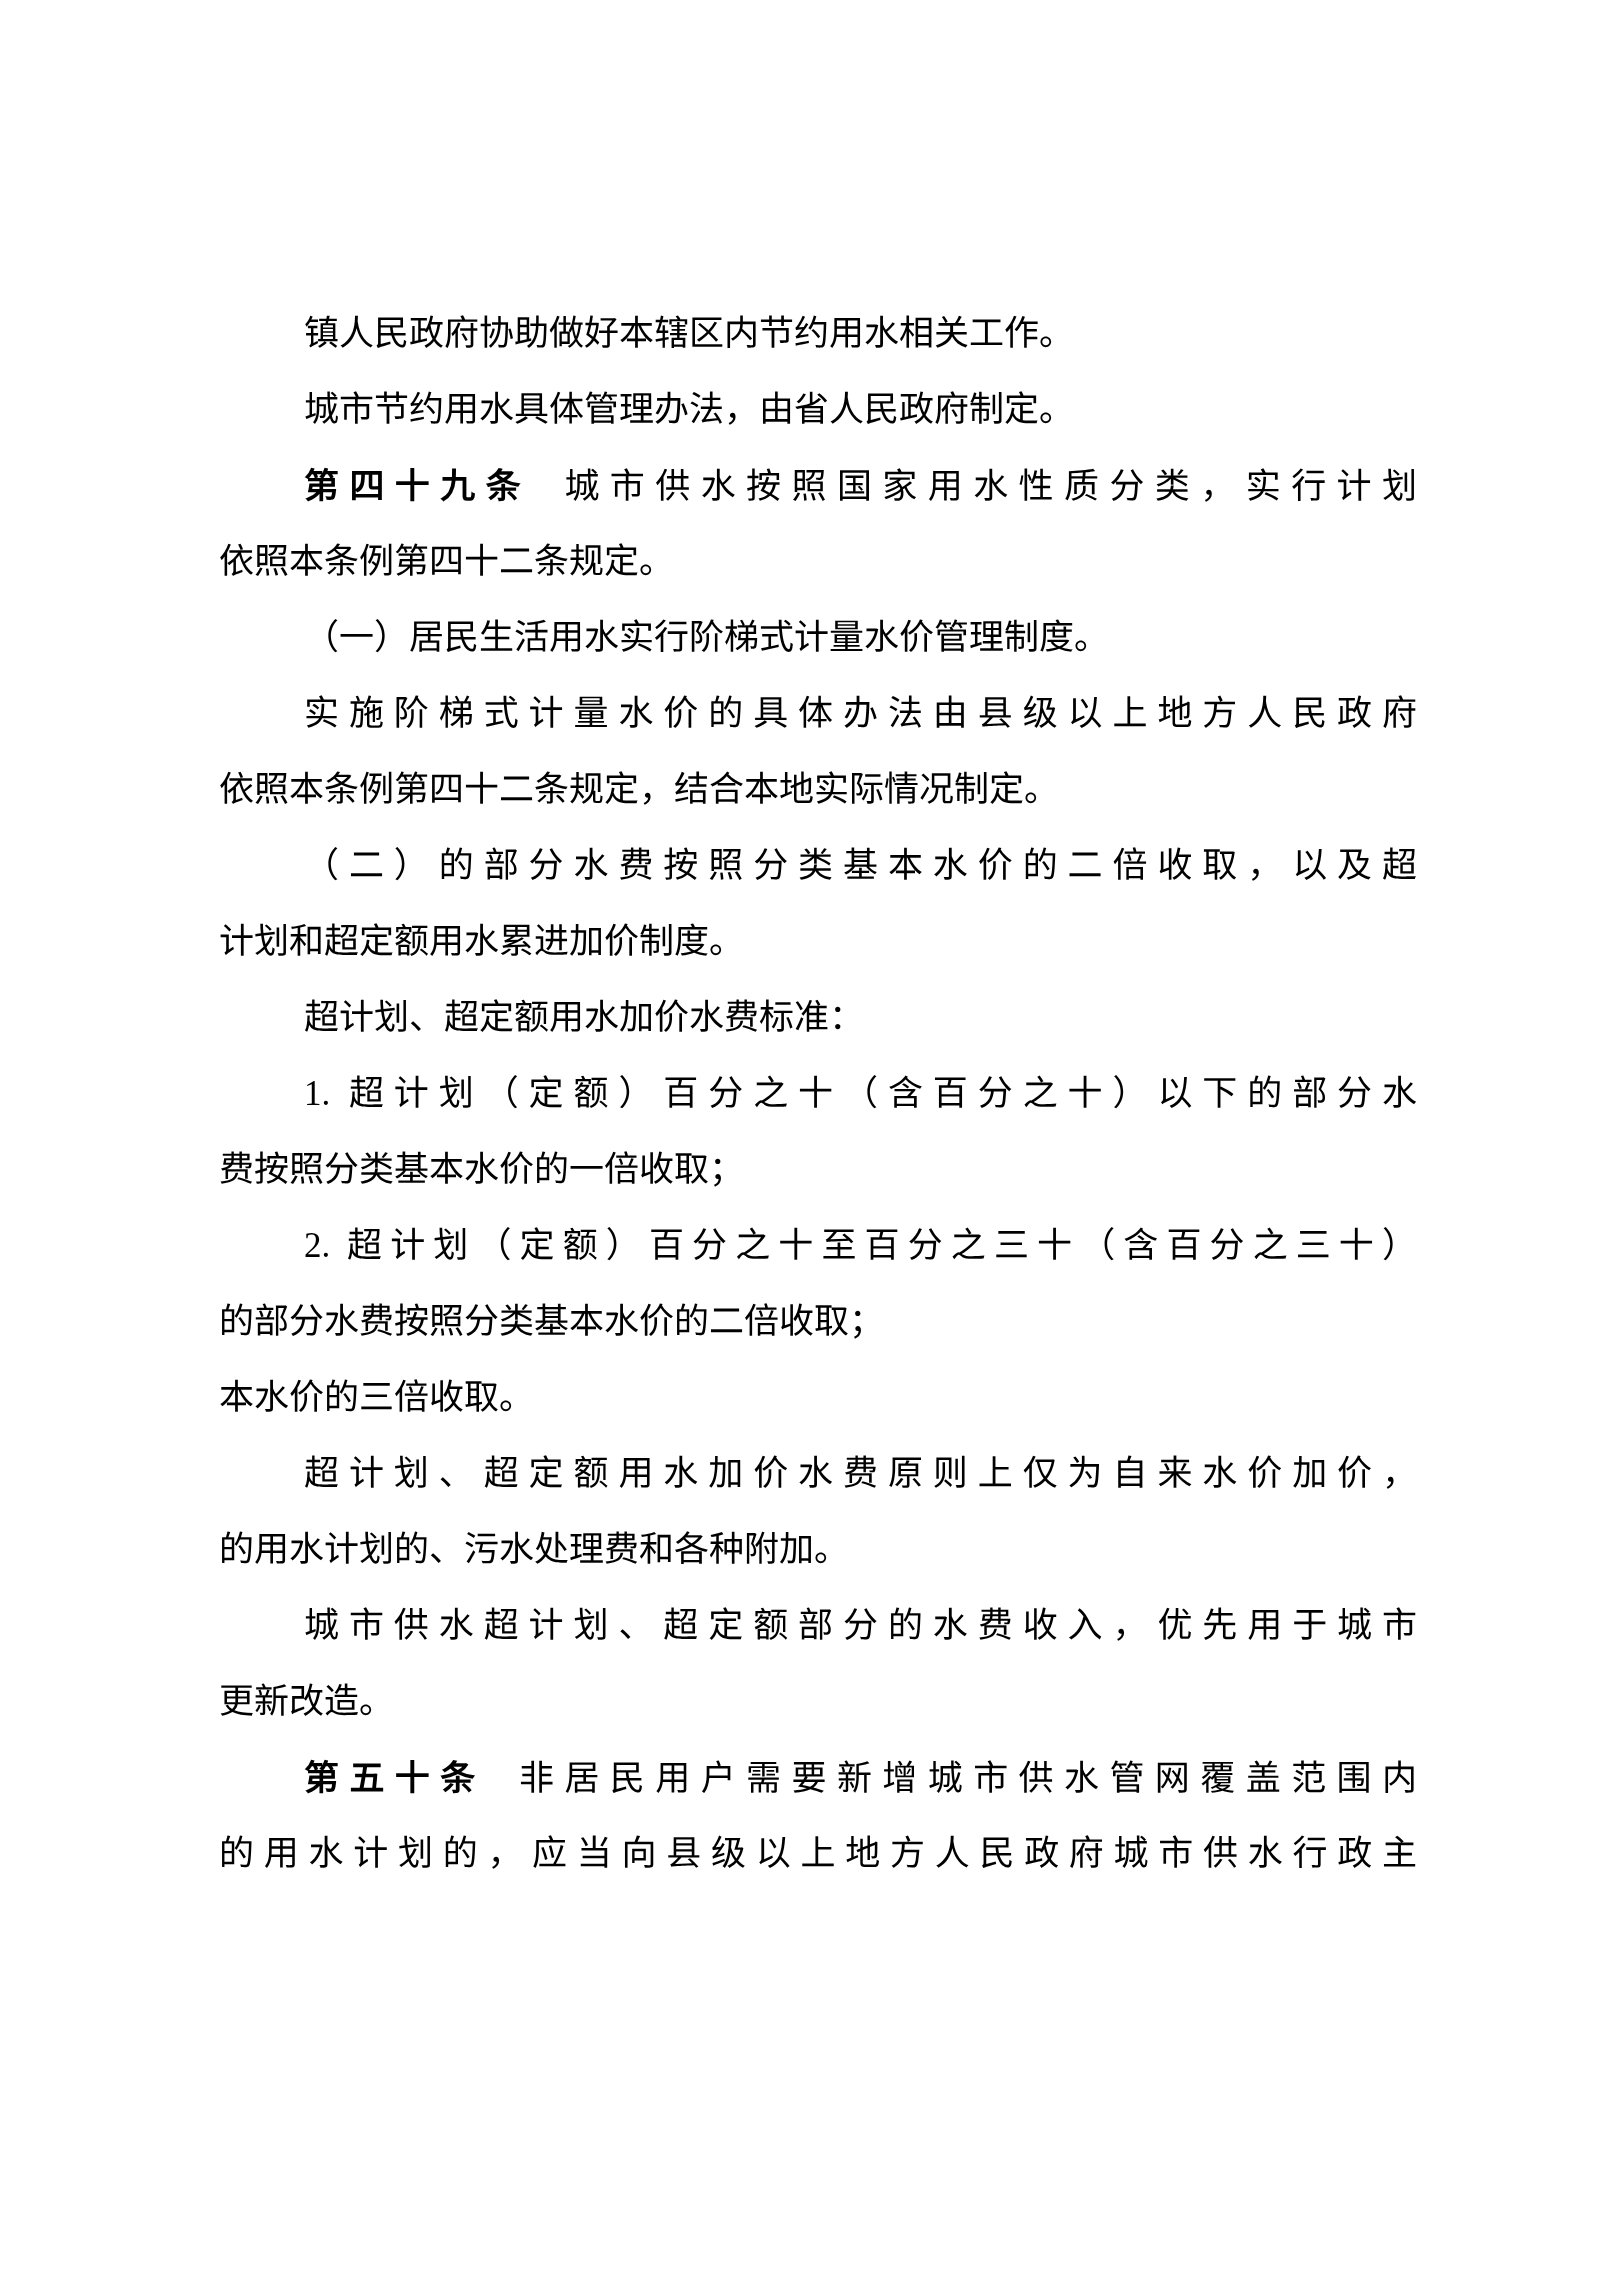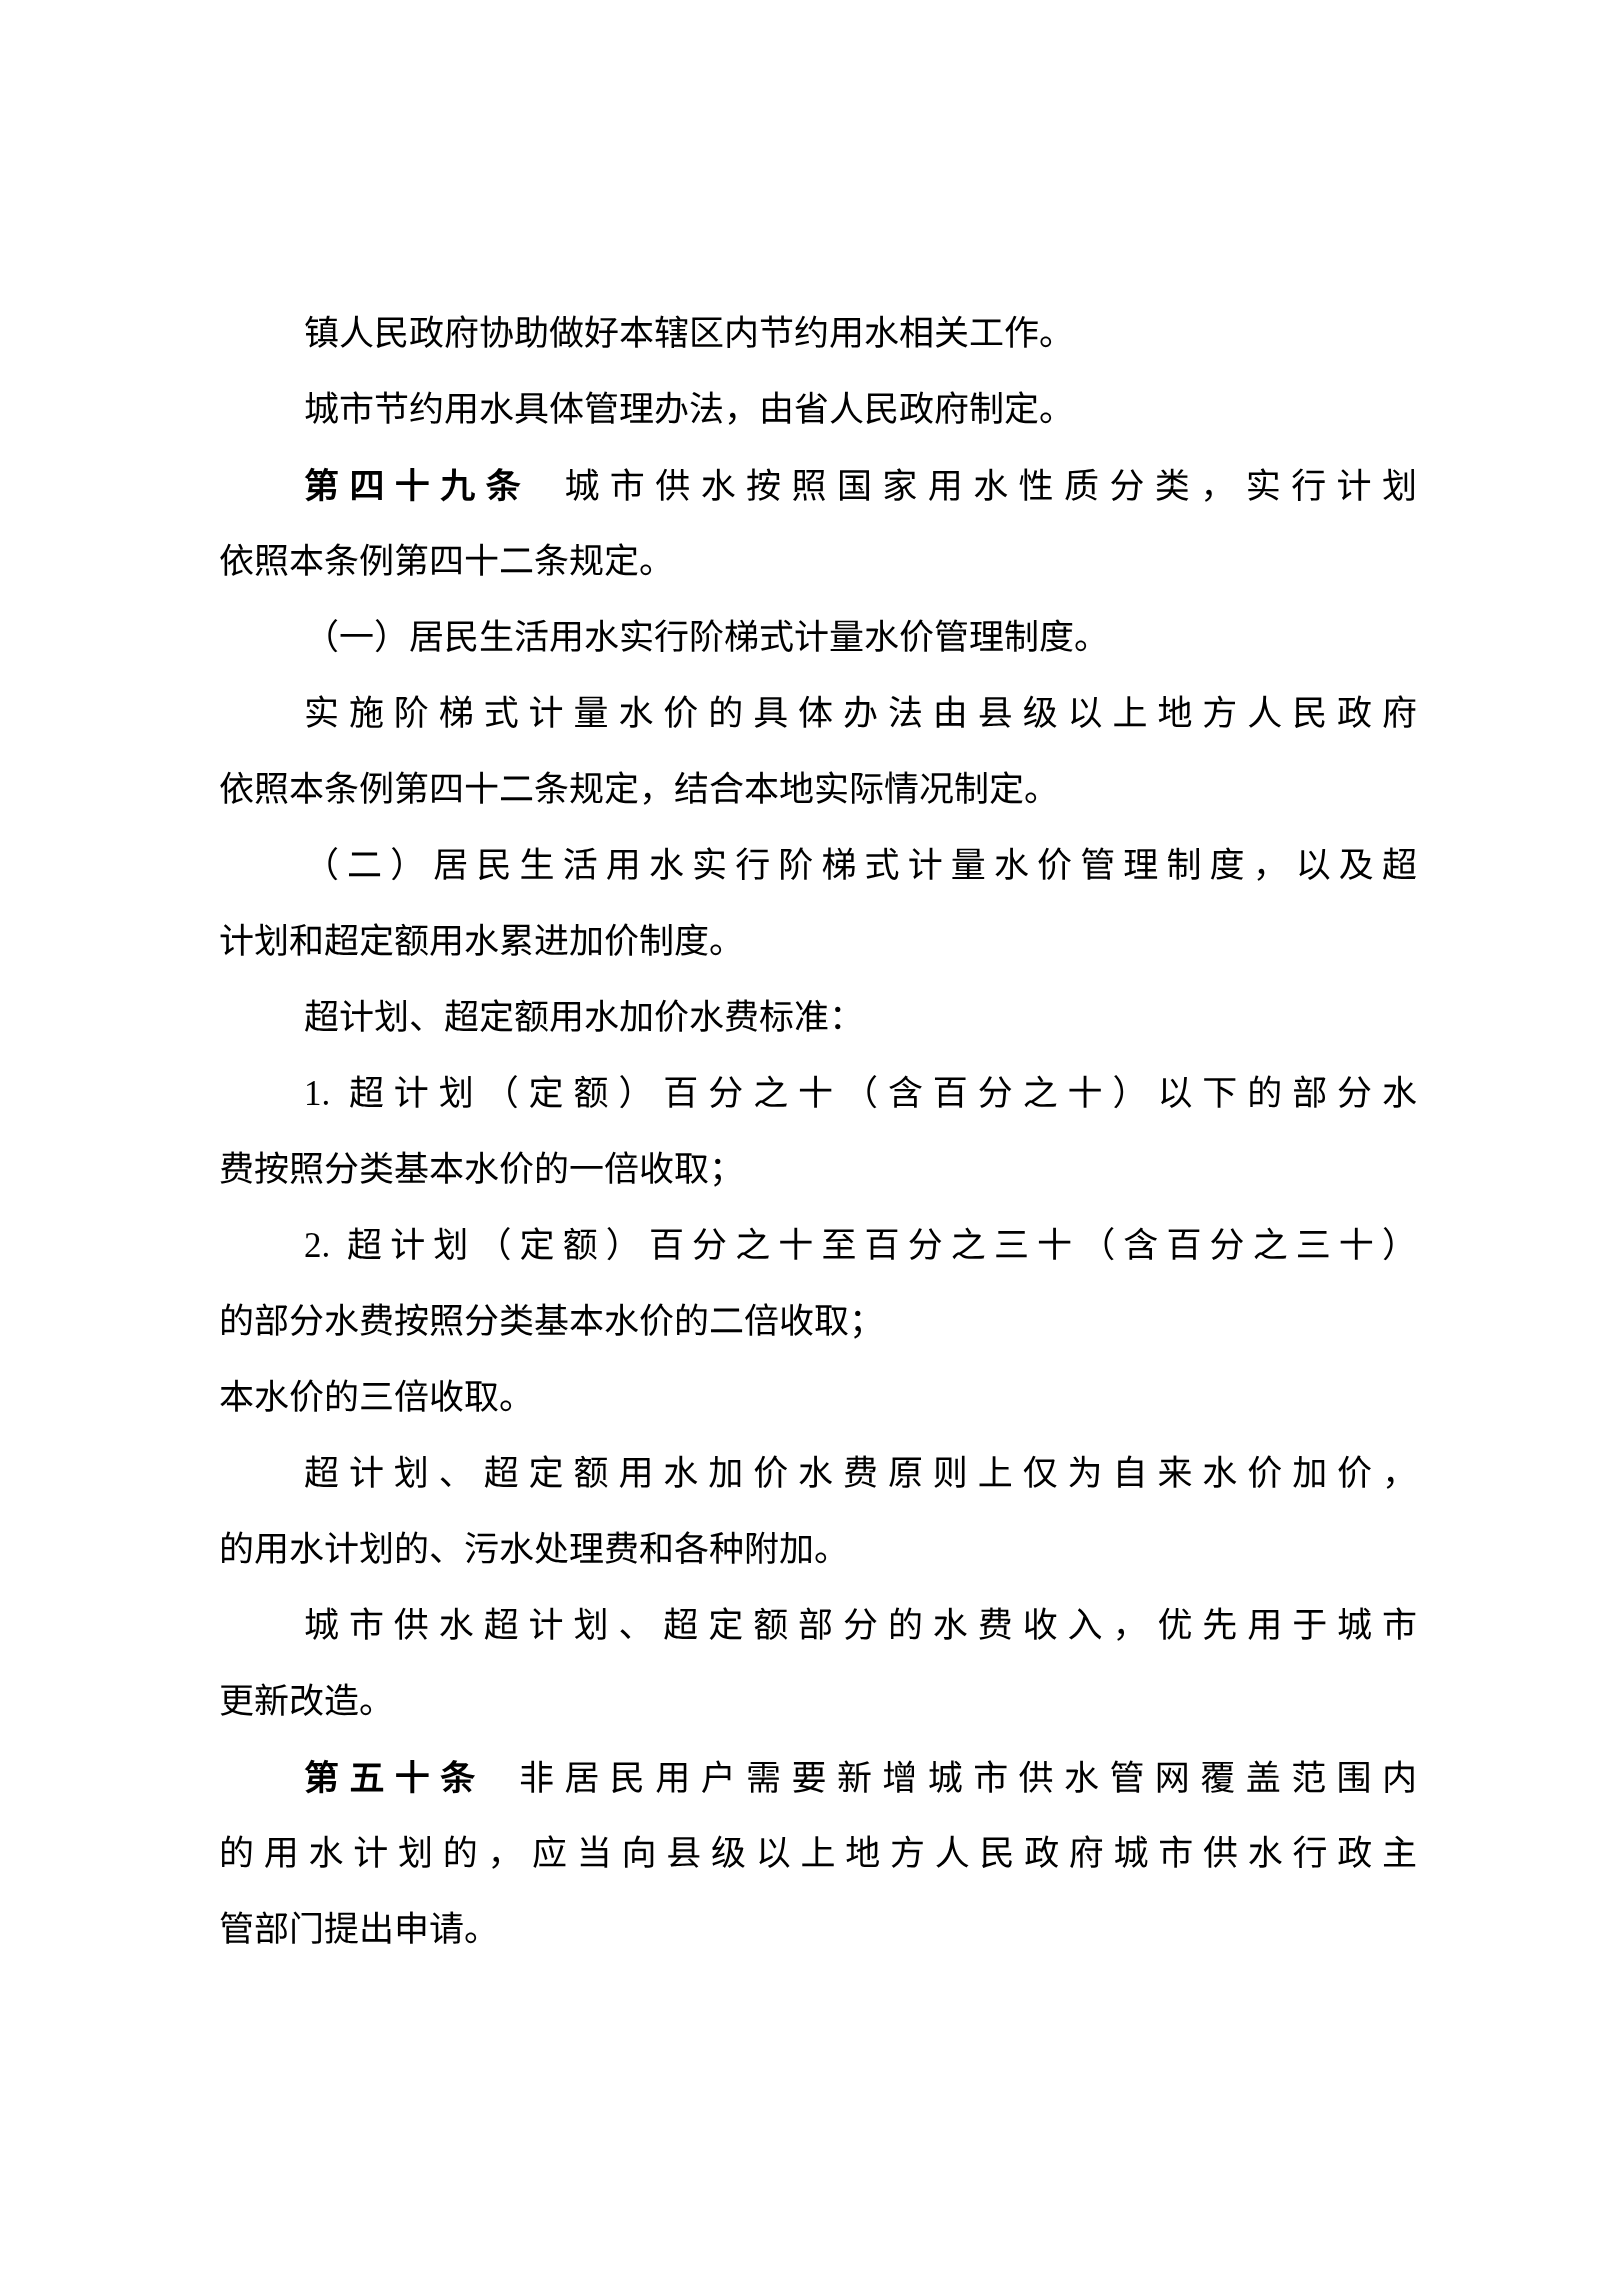--- a/index.html
+++ b/index.html
@@ -57,38 +57,37 @@
     <div class="line indent">城市节约用水具体管理办法，由省人民政府制定。</div>
 
     <div class="line indent fill"><strong class="art-num">第四十九条</strong><span>城市供水按照国家用水性质分类，实行计划</span></div>
     <div class="line">依照本条例第四十二条规定。</div>
 
     <div class="line indent">（一）居民生活用水实行阶梯式计量水价管理制度。</div>
 
     <div class="line indent fill">实施阶梯式计量水价的具体办法由县级以上地方人民政府</div>
     <div class="line">依照本条例第四十二条规定，结合本地实际情况制定。</div>
 
-    <div class="line indent fill">（二）居民生活用水实行阶梯式计量水价管理制度，以及超</div>
+    <div class="line indent fill">（二）的部分水费按照分类基本水价的二倍收取，以及超</div>
     <div class="line">计划和超定额用水累进加价制度。</div>
 
     <div class="line indent">超计划、超定额用水加价水费标准：</div>
 
     <div class="line indent fill">1. 超计划（定额）百分之十（含百分之十）以下的部分水</div>
     <div class="line">费按照分类基本水价的一倍收取；</div>
 
     <div class="line indent fill">2. 超计划（定额）百分之十至百分之三十（含百分之三十）</div>
     <div class="line">的部分水费按照分类基本水价的二倍收取；</div>
 
     <div class="line">本水价的三倍收取。</div>
 
     <div class="line indent fill">超计划、超定额用水加价水费原则上仅为自来水价加价，</div>
     <div class="line">的用水计划的、污水处理费和各种附加。</div>
 
     <div class="line indent fill">城市供水超计划、超定额部分的水费收入，优先用于城市</div>
     <div class="line">更新改造。</div>
 
     <div class="line indent fill"><strong class="art-num">第五十条</strong><span>非居民用户需要新增城市供水管网覆盖范围内</span></div>
     <div class="line fill">的用水计划的，应当向县级以上地方人民政府城市供水行政主</div>
-    <div class="line">管部门提出申请。</div>
 
   </div>
 </div>
 
 
 </body></html>

